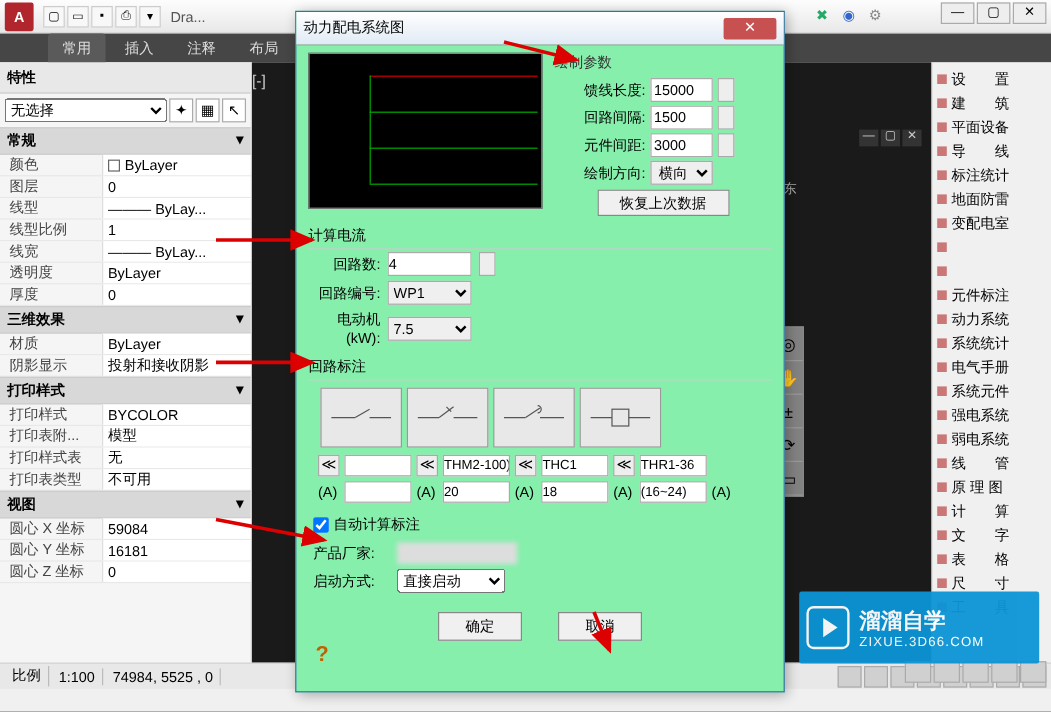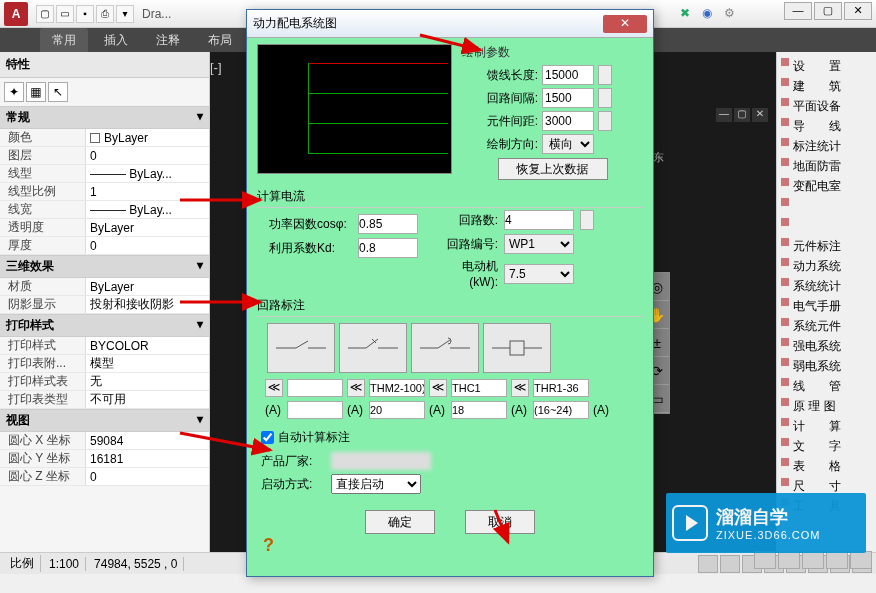--- a/index.html
+++ b/index.html
@@ -19,21 +19,21 @@
 .props-selector{display:flex;padding:4px;gap:2px;align-items:center;}
 .props-selector select{flex:1;height:20px;}
 .props-selector .icon-btn{width:20px;height:20px;border:1px solid #aaa;background:#fff;display:flex;align-items:center;justify-content:center;}
 .prop-group{background:#d8d8d8;padding:2px 6px;border-top:1px solid #ccc;border-bottom:1px solid #ccc;font-weight:bold;display:flex;justify-content:space-between;}
 .prop-row{display:flex;border-bottom:1px solid #e8e8e8;height:18px;align-items:center;}
 .prop-label{width:85px;padding-left:8px;color:#444;}
 .prop-value{flex:1;padding-left:4px;background:#fff;height:100%;display:flex;align-items:center;border-left:1px solid #ddd;}
 .canvas-area{flex:1;background:#1a1a1a;position:relative;}
 .drawing-bracket{position:absolute;left:0;top:8px;color:#ccc;font-size:13px;}
 .right-tools{width:100px;background:#f0f0f0;border-left:1px solid #ccc;padding-top:4px;}
-.right-item{display:flex;padding:2px 4px;gap:4px;height:20px;}
+.right-item{display:flex;align-items:center;padding:2px 4px;gap:4px;height:20px;}
 .right-item .dot{width:8px;height:8px;background:#c77;}
 .statusbar{height:22px;background:#e8e8e8;border-top:1px solid #ccc;display:flex;align-items:center;padding:0 4px;gap:2px;font-size:11px;}
 .statusbar .seg{padding:0 6px;border-right:1px solid #bbb;}
 .statusbar .sbtn{width:20px;height:18px;background:#d0d0d0;border:1px solid #aaa;}
 
 .dialog{position:absolute;left:246px;top:9px;width:408px;height:568px;background:#86efac;border:1px solid #3a6ea5;box-shadow:2px 2px 10px rgba(0,0,0,0.3);z-index:100;}
 .dlg-title{height:28px;background:linear-gradient(#fff,#e0eaf5);display:flex;align-items:center;padding:0 6px;border-bottom:1px solid #aaa;}
 .dlg-title-text{flex:1;}
 .dlg-close{width:44px;height:18px;background:#c75050;color:#fff;text-align:center;border-radius:2px;line-height:16px;}
 .dlg-body{padding:6px 10px 4px 10px;}
@@ -124,20 +124,21 @@
     <div class="ribbon-tab active">常用</div>
     <div class="ribbon-tab">插入</div>
     <div class="ribbon-tab">注释</div>
     <div class="ribbon-tab">布局</div>
   </div>
 
   <div class="main">
     <div class="props-panel">
       <div class="props-header">特性</div>
       <div class="props-selector">
+        <select><option>无选择</option></select>
         <div class="icon-btn">✦</div>
         <div class="icon-btn">▦</div>
         <div class="icon-btn">↖</div>
       </div>
       <div id="prop-groups">
           <div class="prop-group">常规<span>▾</span></div>
           <div class="prop-row">
             <div class="prop-label">颜色</div>
             <div class="prop-value"><span style="width: 10px; height: 10px; border: 1px solid rgb(102, 102, 102); background: rgb(255, 255, 255); margin-right: 4px;"></span>ByLayer</div>
           </div>
@@ -385,30 +386,20 @@
           <div class="param-row">
               <label>绘制方向:</label>
               <select><option>横向</option></select>
             </div>
           <button class="restore-btn">恢复上次数据</button>
         </div>
       </div>
 
       <div class="section-label">计算电流</div>
       <div style="display:flex;gap:20px;">
-        <div>
-          <div class="calc-row">
-              <label>功率因数cosφ:</label>
-              <input value="0.85" style="">
-            </div>
-          <div class="calc-row">
-              <label>利用系数Kd:</label>
-              <input value="0.8" style="">
-            </div>
-        </div>
         <div>
           <div class="calc-right">
               <label>回路数:</label>
               <input value="4" style="">
               <div class="spinner"></div>
             </div>
           <div class="calc-right" style="margin-top:4px;">
               <label>回路编号:</label>
               <select><option>WP1</option></select>
             </div>

